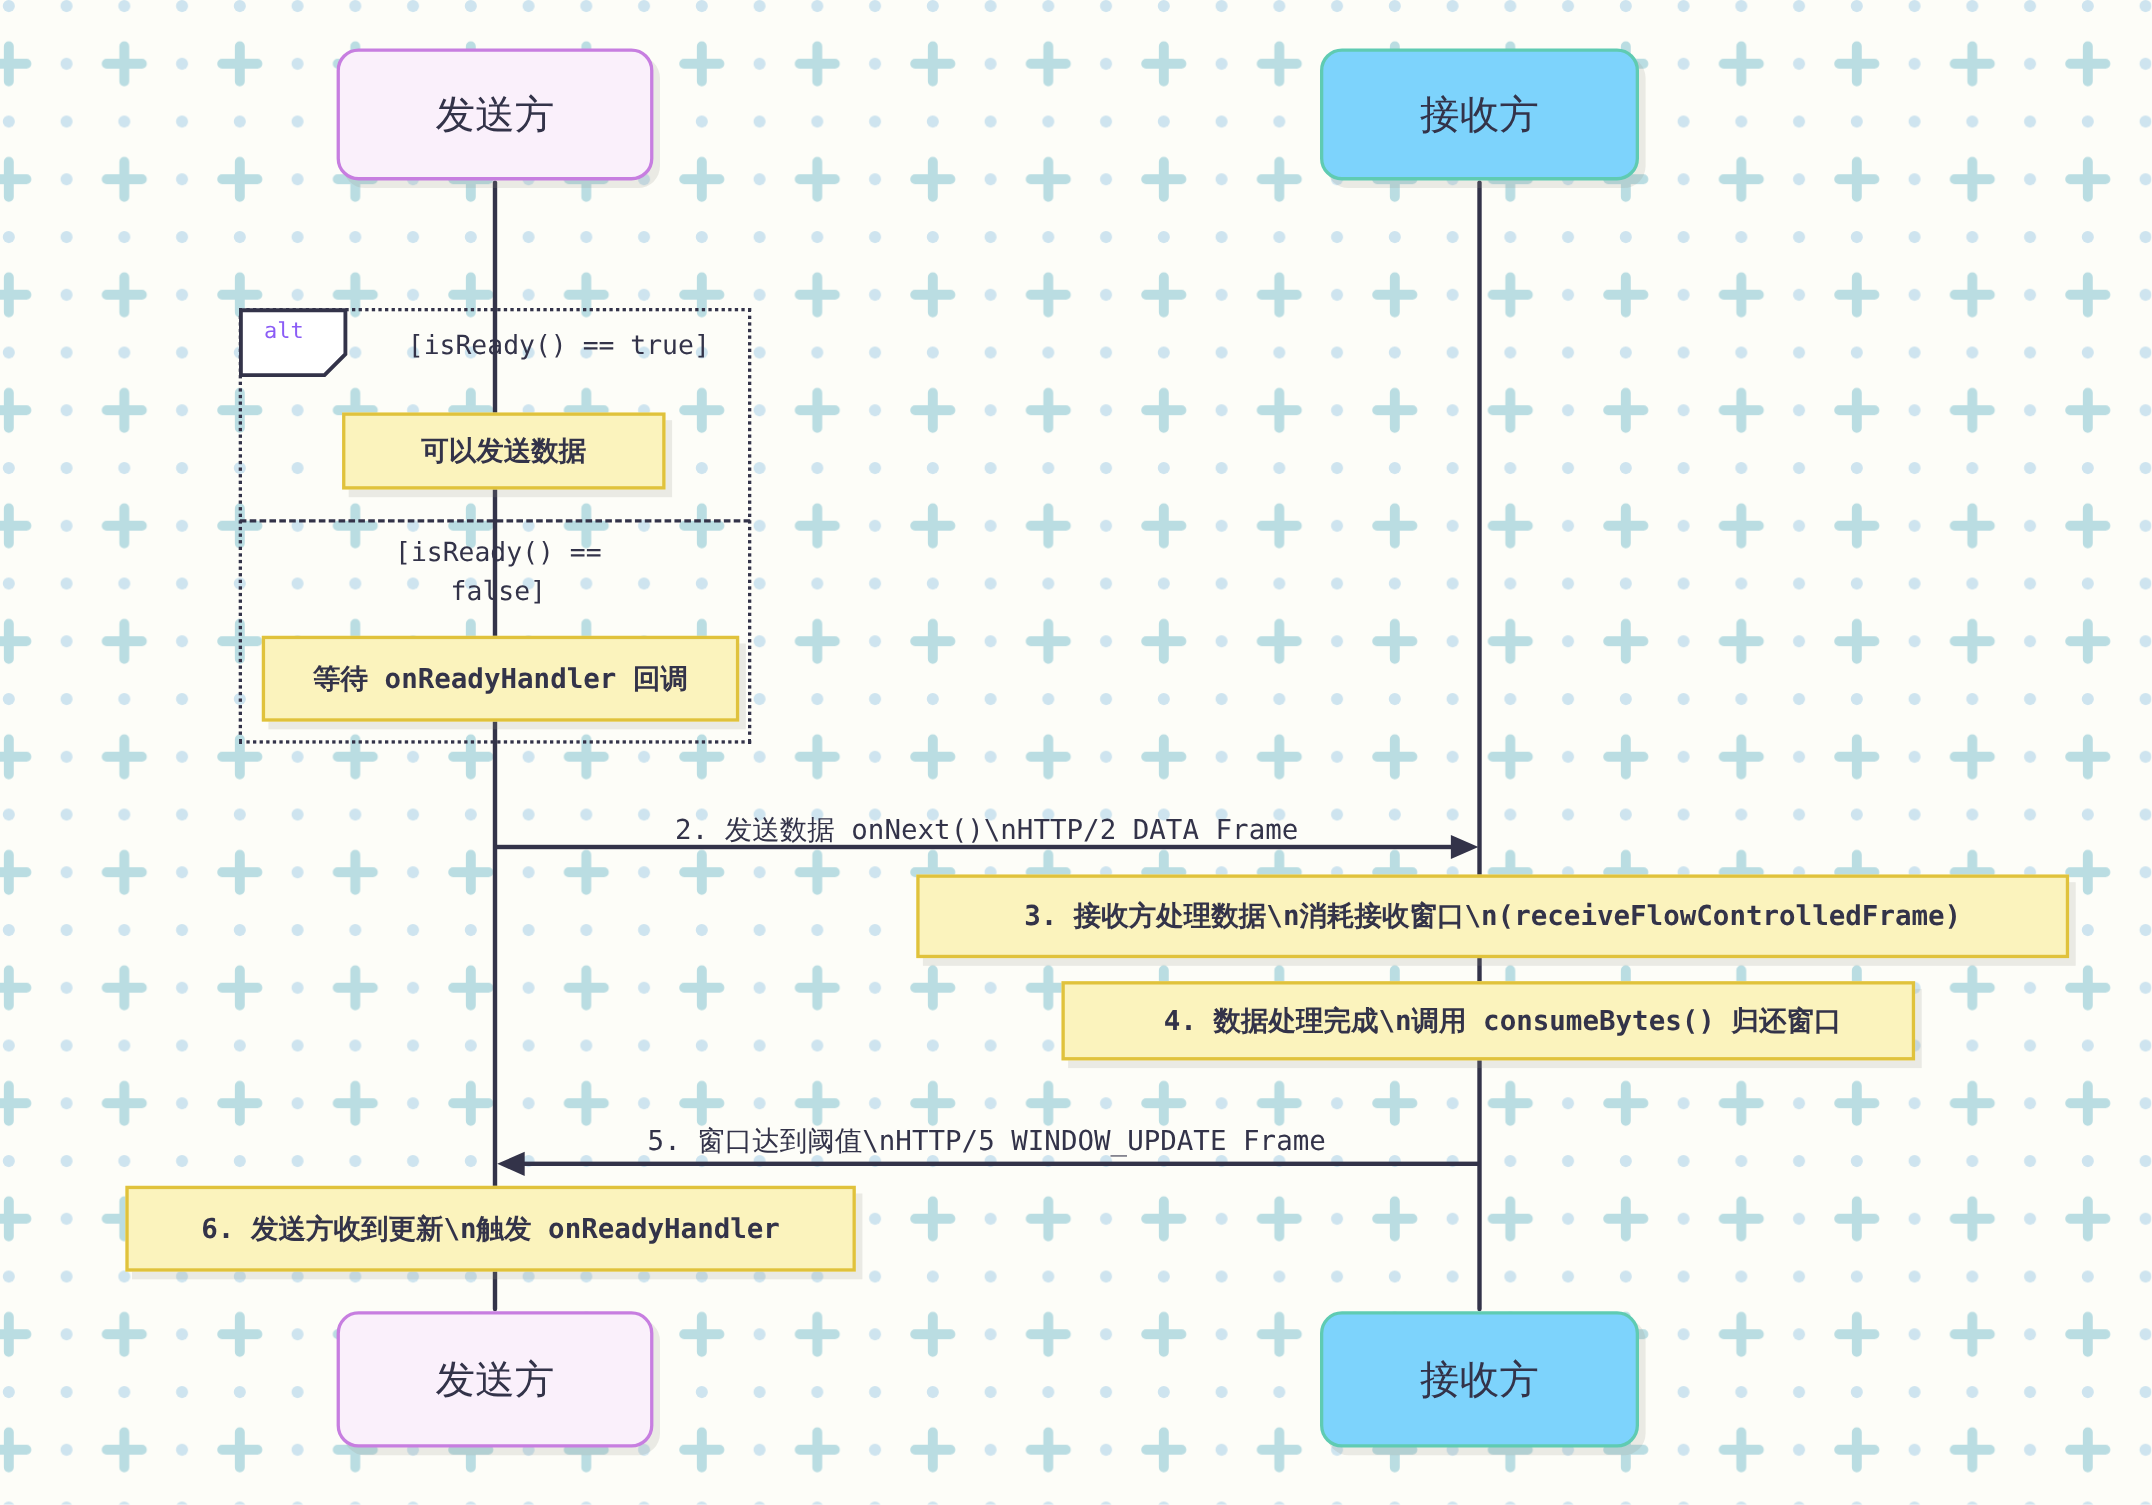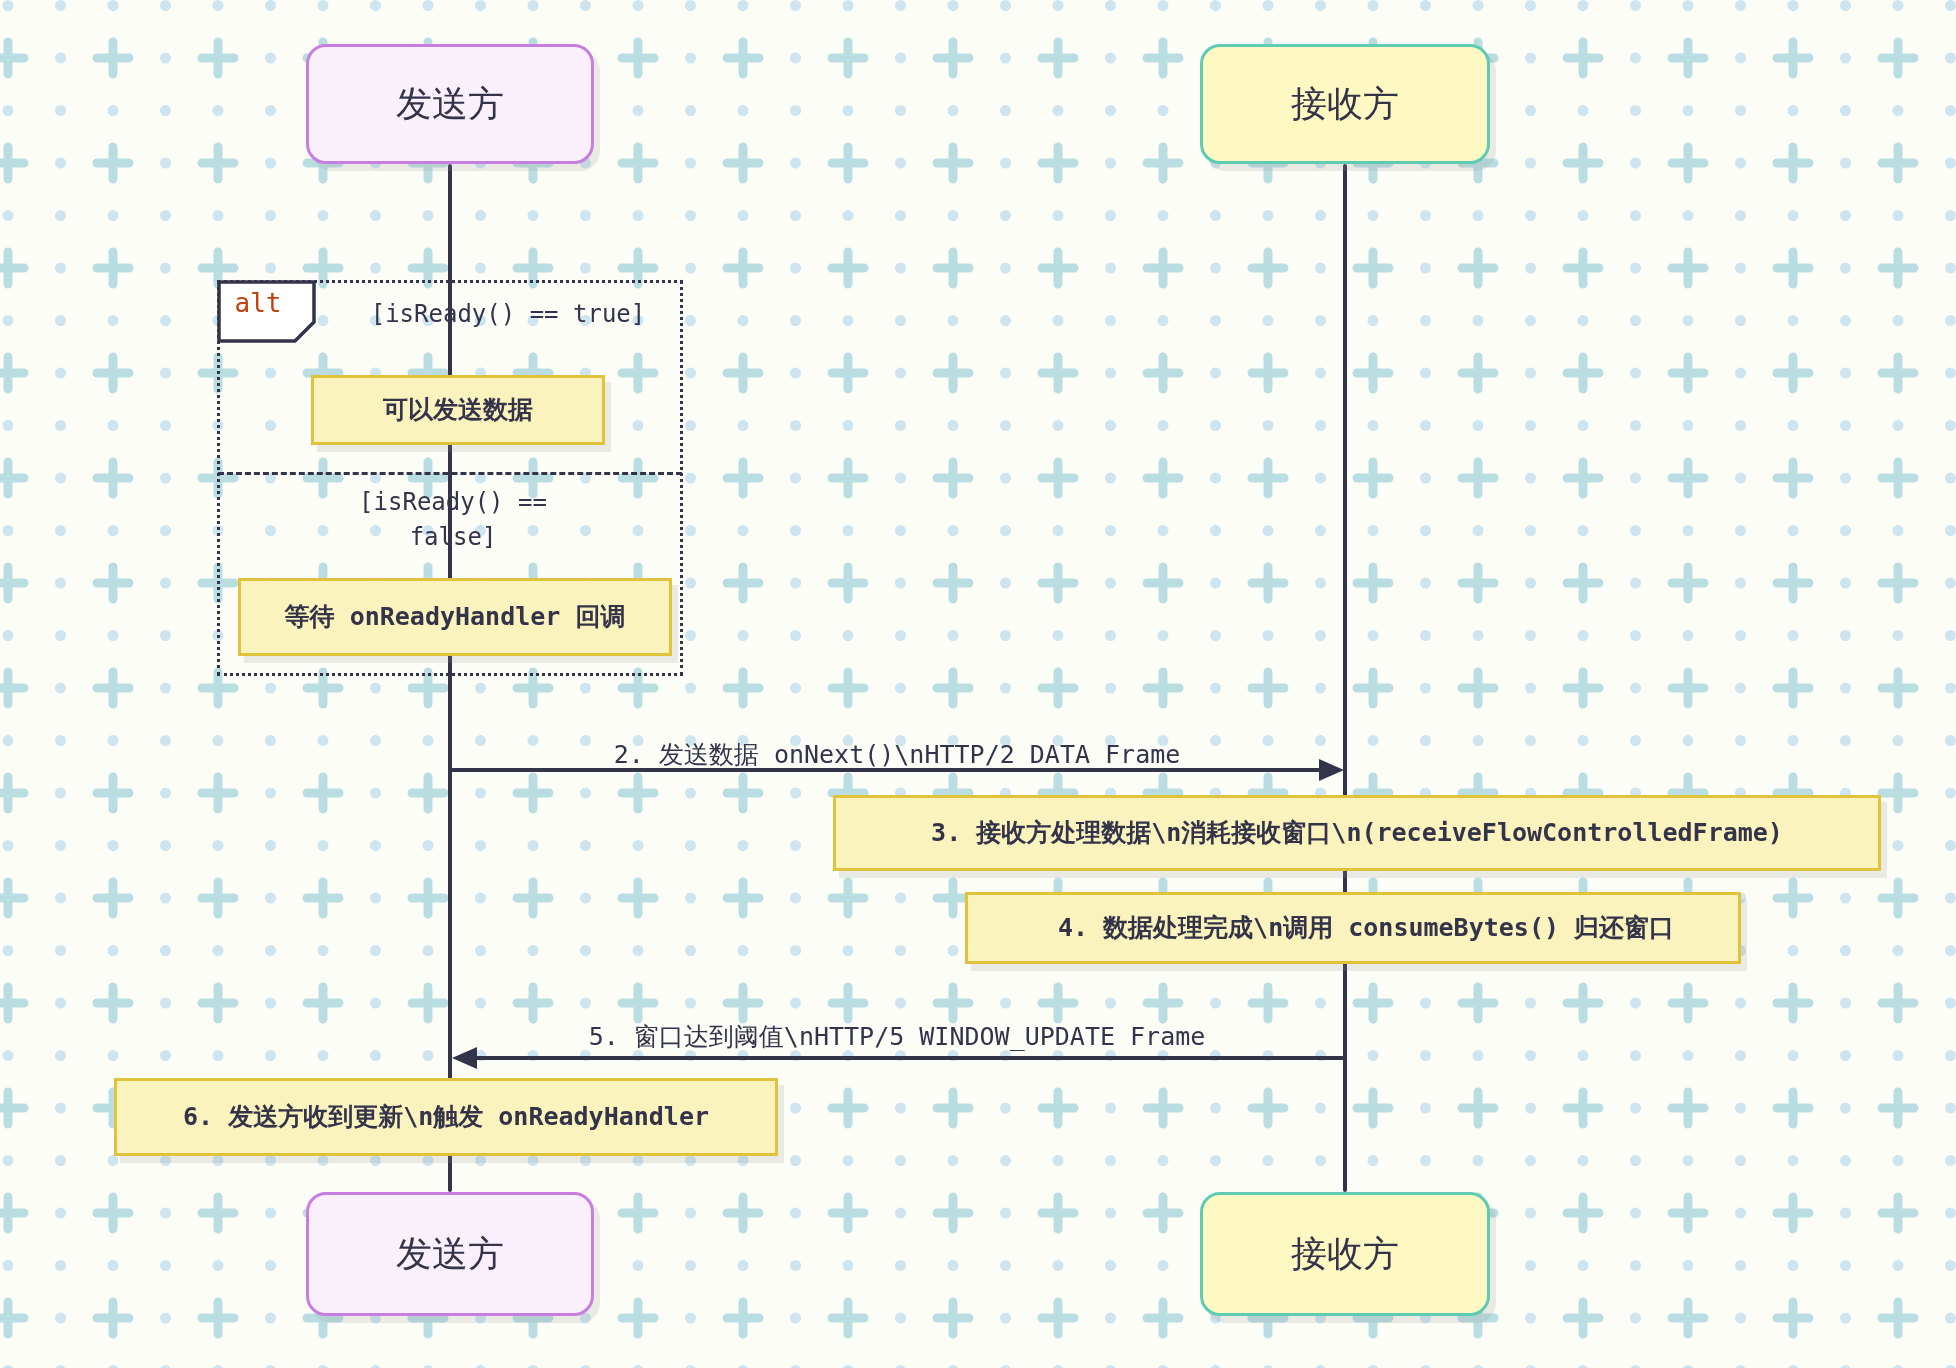--- a/index.html
+++ b/index.html
@@ -18,21 +18,21 @@
 
   .participant{
     position:absolute;
     display:flex;align-items:center;justify-content:center;
     border-radius:20px;
     font-size:36px;
     box-shadow:6px 7px 0 rgba(150,150,140,0.18);
     box-sizing:border-box;
   }
   .participant.sender{background:#faf0fb;border:3.5px solid #c77ee0;}
-  .participant.receiver{background:#fef9c3;border:3.5px solid #5fcbb2;}
+  .participant.receiver{background:#7dd3fc;border:3.5px solid #5fcbb2;}
 
   .note{
     position:absolute;
     display:flex;align-items:center;justify-content:center;
     background:#fbf3bd;border:3px solid #e0c23c;
     font-weight:bold;font-size:25px;
     text-align:center;
     box-shadow:6px 7px 0 rgba(150,150,140,0.18);
     box-sizing:border-box;
     line-height:1.25;
@@ -41,21 +41,21 @@
 
   .alt-frame{
     position:absolute;
     border:3.5px dotted #333349;
     box-sizing:border-box;
     background:transparent;
   }
   .alt-label{position:absolute;left:-3px;top:-3px;width:100px;height:63px;}
   .alt-label-text{
     position:absolute;left:0;top:8px;width:82px;text-align:center;
-    font-size:26px;color:#c2410c;
+    font-size:20px;color:#8b5cf6;
   }
   .guard{
     position:absolute;text-align:center;
     font-size:24px;color:#333349;line-height:1.45;
   }
   .alt-divider{
     position:absolute;left:-2px;right:-2px;height:0;
     border-top:3px dashed #333349;
   }
 

